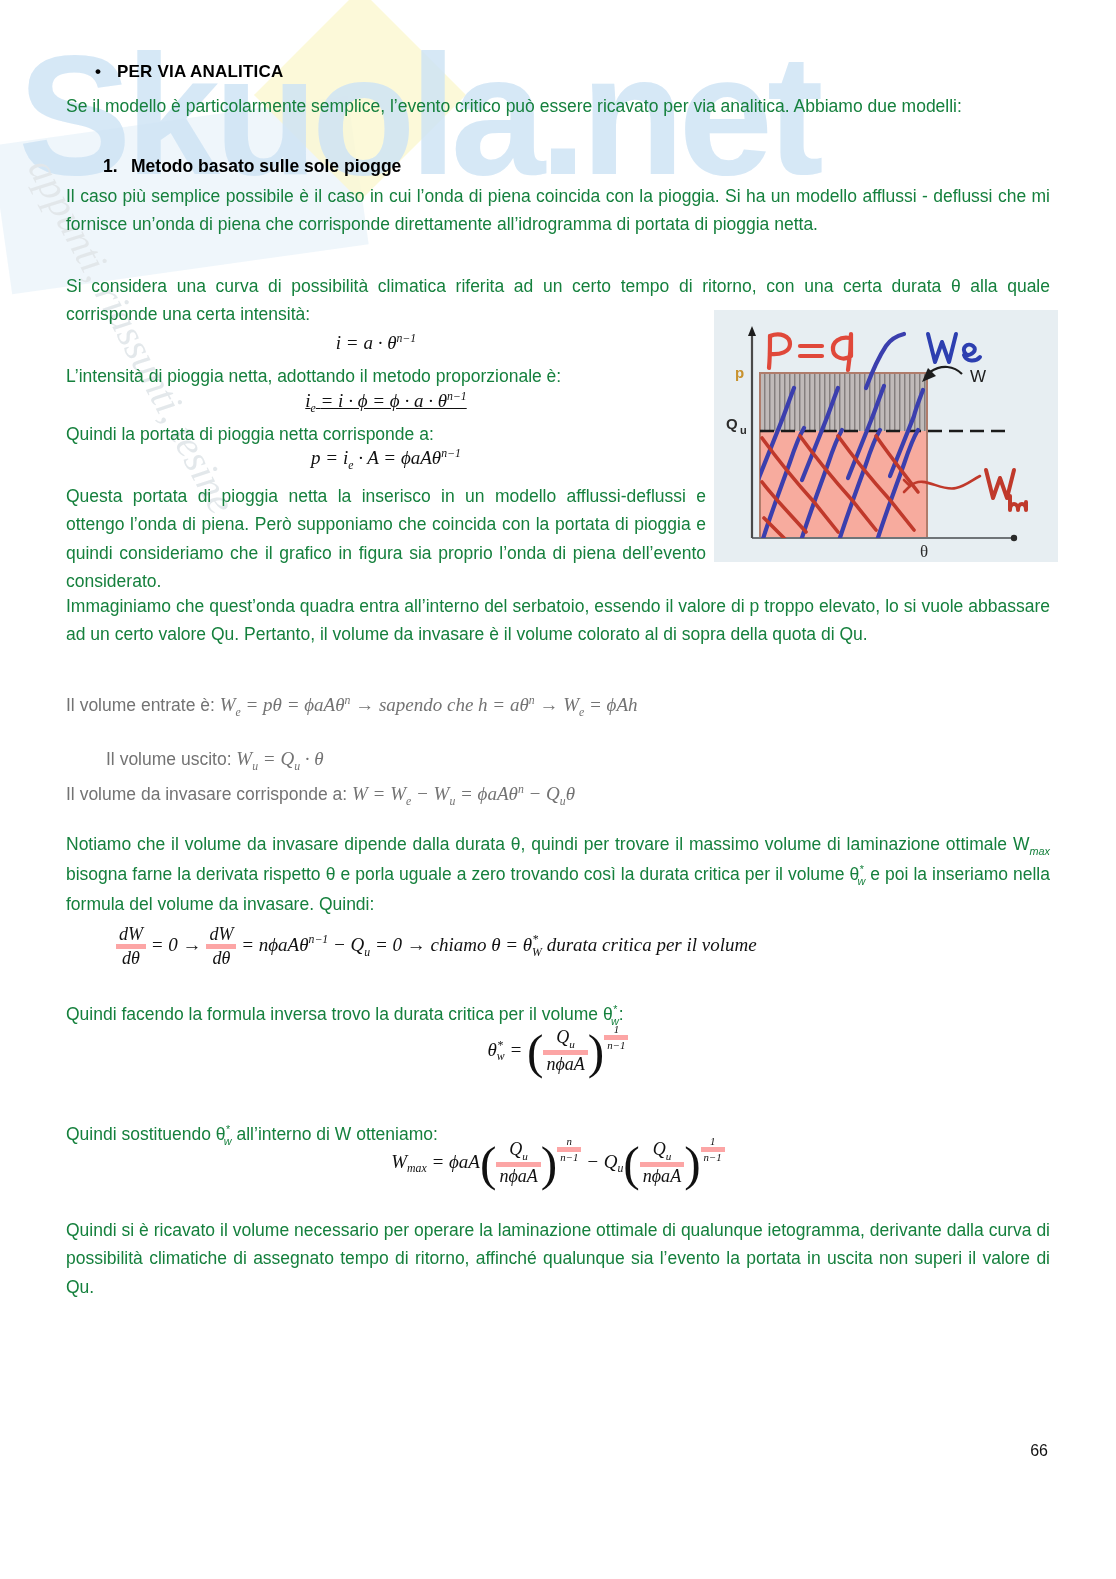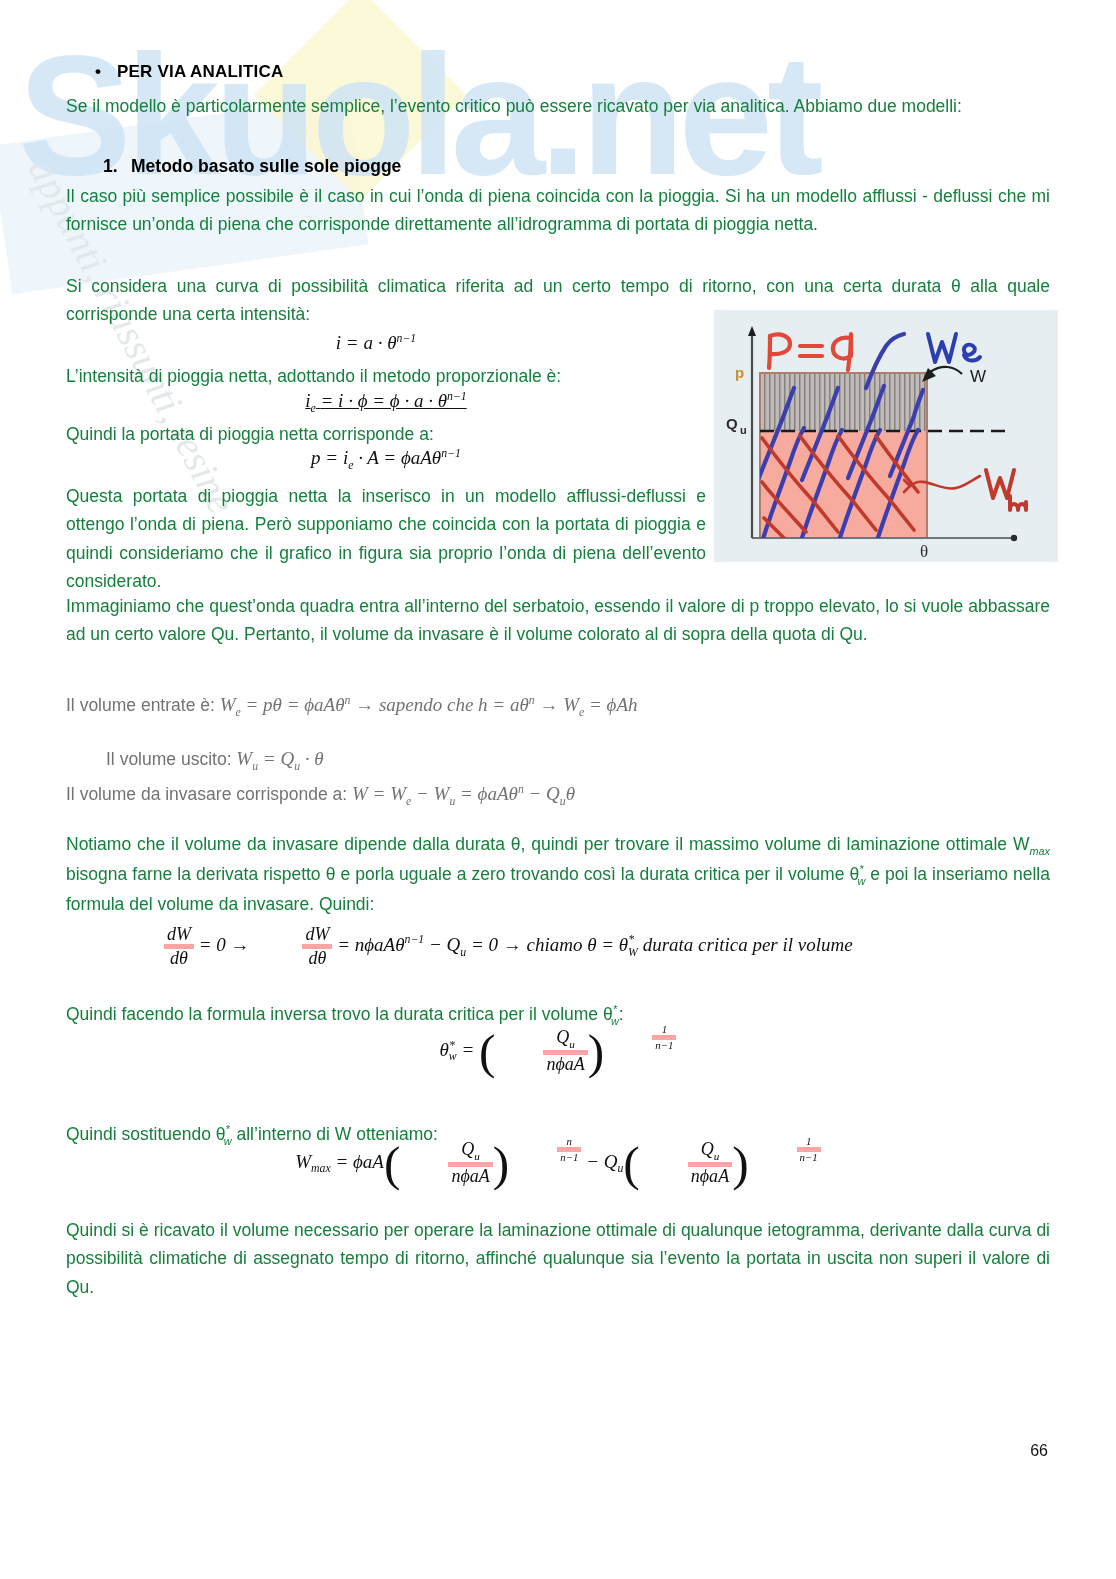--- a/index.html
+++ b/index.html
@@ -182,21 +182,20 @@
 
   b, .b { font-weight: normal; }
 
   
   .frac {
     display: inline-block;
     vertical-align: middle;
     text-align: center;
     line-height: 1.05;
     font-size: .95em;
-    margin-left: 48px;
   }
   .frac .nu { display: block; padding: 0 3px; }
   .frac .de { display: block; border-top: 5px solid #fca5a5; padding: 0 3px; }
   sup.exp { font-size: .62em; vertical-align: super; font-style: italic; }
   sub.sb  { font-size: .62em; vertical-align: sub;  font-style: italic; }
   .paren {
     display: inline-block;
     font-size: 2.6em;
     font-style: normal;
     vertical-align: middle;

